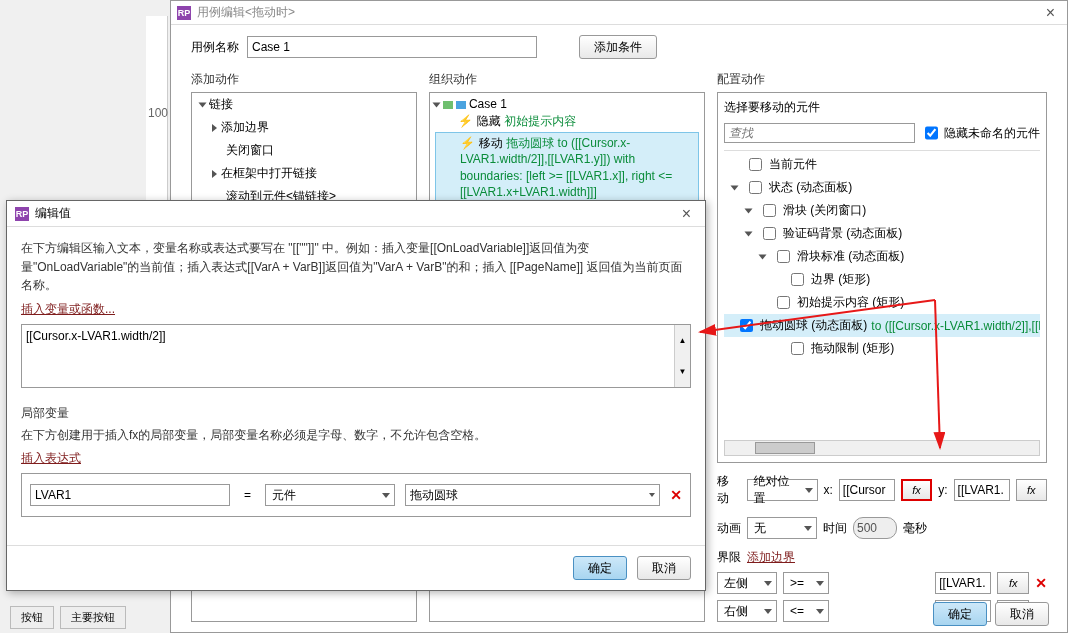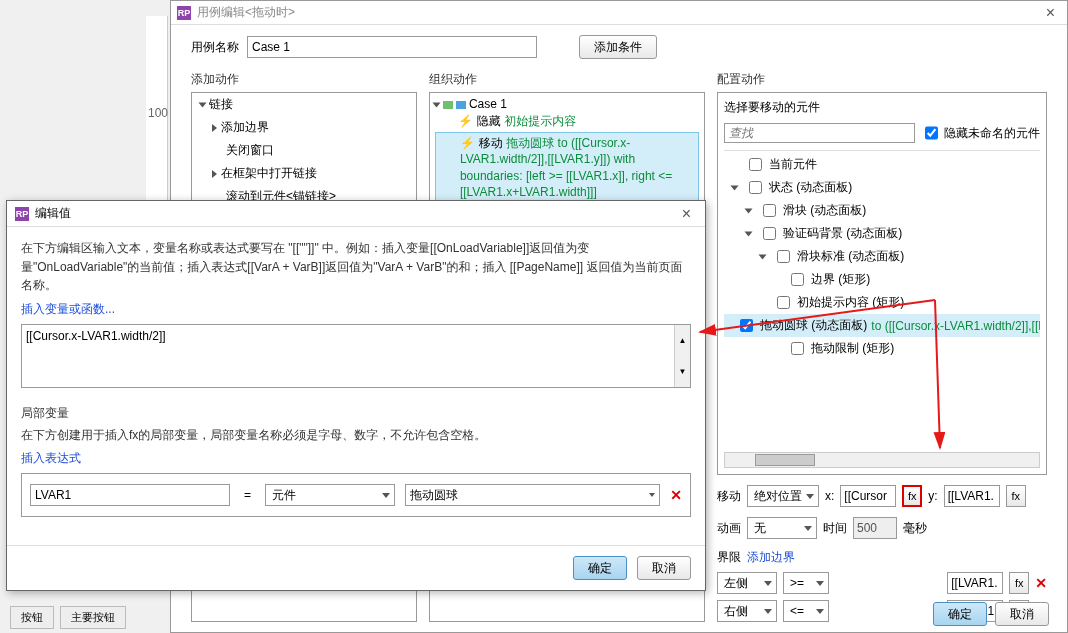--- a/index.html
+++ b/index.html
@@ -34,23 +34,23 @@
 .tree2-item{padding:2px 2px 2px 4px;display:flex;align-items:center;gap:4px;white-space:nowrap}
 .tree2-item .indent{display:inline-block}
 .sel-row{background:#d4eef9}
 .scroll-x{overflow-x:auto;overflow-y:auto;flex:1;border-top:1px solid #ddd;padding-top:2px}
 .hscroll{height:16px;border:1px solid #ccc;background:#f0f0f0;display:flex;align-items:center;margin-top:4px}
 .hscroll .thumb{width:60px;height:12px;background:#ccc;margin-left:30px;border:1px solid #999}
 .move-row{display:flex;align-items:center;gap:6px;margin-top:10px}
 .sel{height:22px;border:1px solid #999;background:#fff;padding:0 16px 0 6px;position:relative;display:inline-flex;align-items:center;min-width:70px}
 .sel::after{content:"";position:absolute;right:4px;top:8px;border-left:4px solid transparent;border-right:4px solid transparent;border-top:5px solid #555}
 .fx-input{height:22px;border:1px solid #999;width:56px;padding:0 3px}
-.fx-btn{width:20px;height:22px;border:1px solid #999;background:linear-gradient(#fff,#e8e8e8);font-size:11px;display:inline-flex;align-items:center;justify-content:center;cursor:pointer}
+.fx-btn{width:32px;height:22px;border:1px solid #999;background:linear-gradient(#fff,#e8e8e8);font-style:italic;font-size:11px;display:inline-flex;align-items:center;justify-content:center;cursor:pointer}
 .fx-btn.hl{border:2px solid #d00}
-.link{color:#1d4ed8;cursor:pointer}
+.link{color:#7f1d1d;text-decoration:underline;cursor:pointer}
 .boundary-row{display:flex;align-items:center;gap:6px;margin-top:6px}
 .boundary-row .sel{min-width:60px}
 .boundary-row input{width:56px;height:22px;border:1px solid #999;padding:0 3px}
 .red-x{color:#d00;font-weight:bold;cursor:pointer;font-size:14px}
 .bottom-btns{position:absolute;right:18px;bottom:6px;display:flex;gap:8px}
 
 .dialog{position:absolute;left:6px;top:200px;width:700px;background:#fff;border:1px solid #666;box-shadow:2px 2px 8px rgba(0,0,0,.3);z-index:10}
 .dlg-title{height:26px;display:flex;align-items:center;padding:0 8px;border-bottom:1px solid #ddd}
 .dlg-body{padding:12px 14px}
 .dlg-text{line-height:1.55;color:#333;margin-bottom:6px}
@@ -142,21 +142,21 @@
               <div class="tree2-item">
                 <span class="indent" style="width:0px"></span>
                 <span class="tri open"></span>
                 <input type="checkbox" class="cb" style="">
                 <span>状态 (动态面板)</span>
               </div>
               <div class="tree2-item">
                 <span class="indent" style="width:14px"></span>
                 <span class="tri open"></span>
                 <input type="checkbox" class="cb" style="">
-                <span>滑块 (动态面板)</span>
+                <span>滑块 (关闭窗口)</span>
               </div>
               <div class="tree2-item">
                 <span class="indent" style="width:14px"></span>
                 <span class="tri open"></span>
                 <input type="checkbox" class="cb" style="">
                 <span>验证码背景 (动态面板)</span>
               </div>
               <div class="tree2-item">
                 <span class="indent" style="width:28px"></span>
                 <span class="tri open"></span>
@@ -204,21 +204,21 @@
           <span>y:</span>
           <input class="fx-input" value="[[LVAR1." style="">
           <span class="fx-btn">fx</span>
         </div>
         <div class="move-row">
           <span>动画</span>
           <span class="sel">
               <span>无</span>
             </span>
           <span>时间</span>
-          <input class="fx-input" style="width: 44px; background: rgb(238, 238, 238);" disabled="" value="500">
+          <input class="fx-input" style="width: 44px; background: rgb(238, 238, 238); border-radius: 10px;" disabled="" value="500">
           <span>毫秒</span>
         </div>
         <div class="move-row">
           <span>界限</span>
           <span class="link">添加边界</span>
         </div>
         <div class="boundary-row">
           <span class="sel">
               <span>左侧</span>
             </span>

